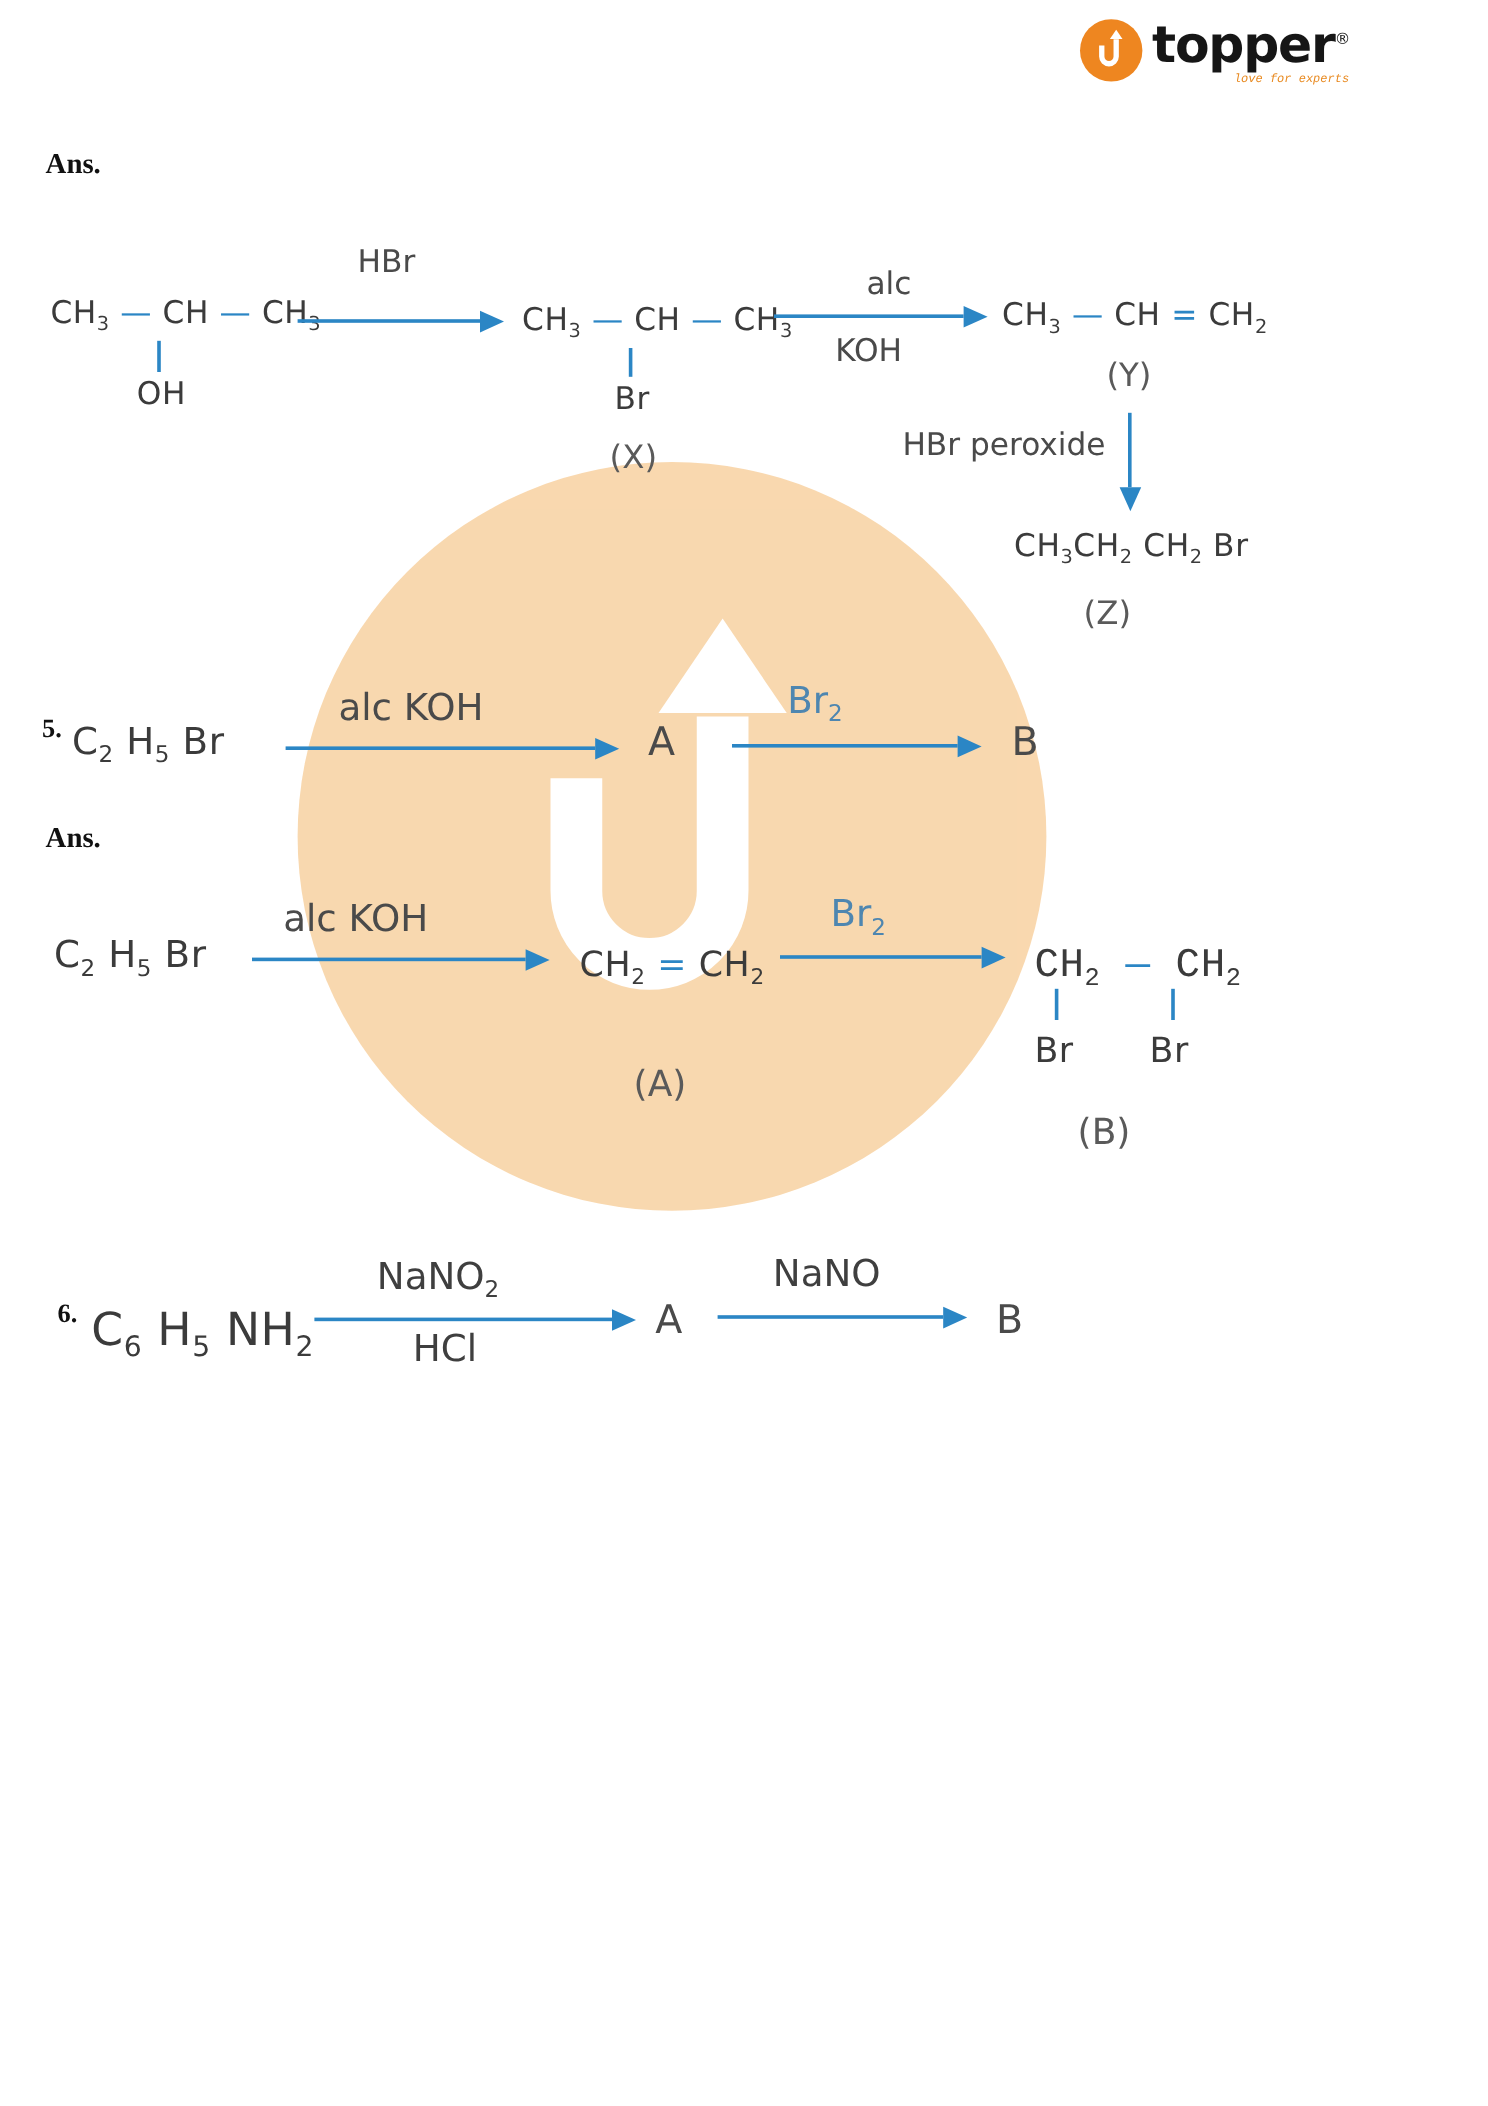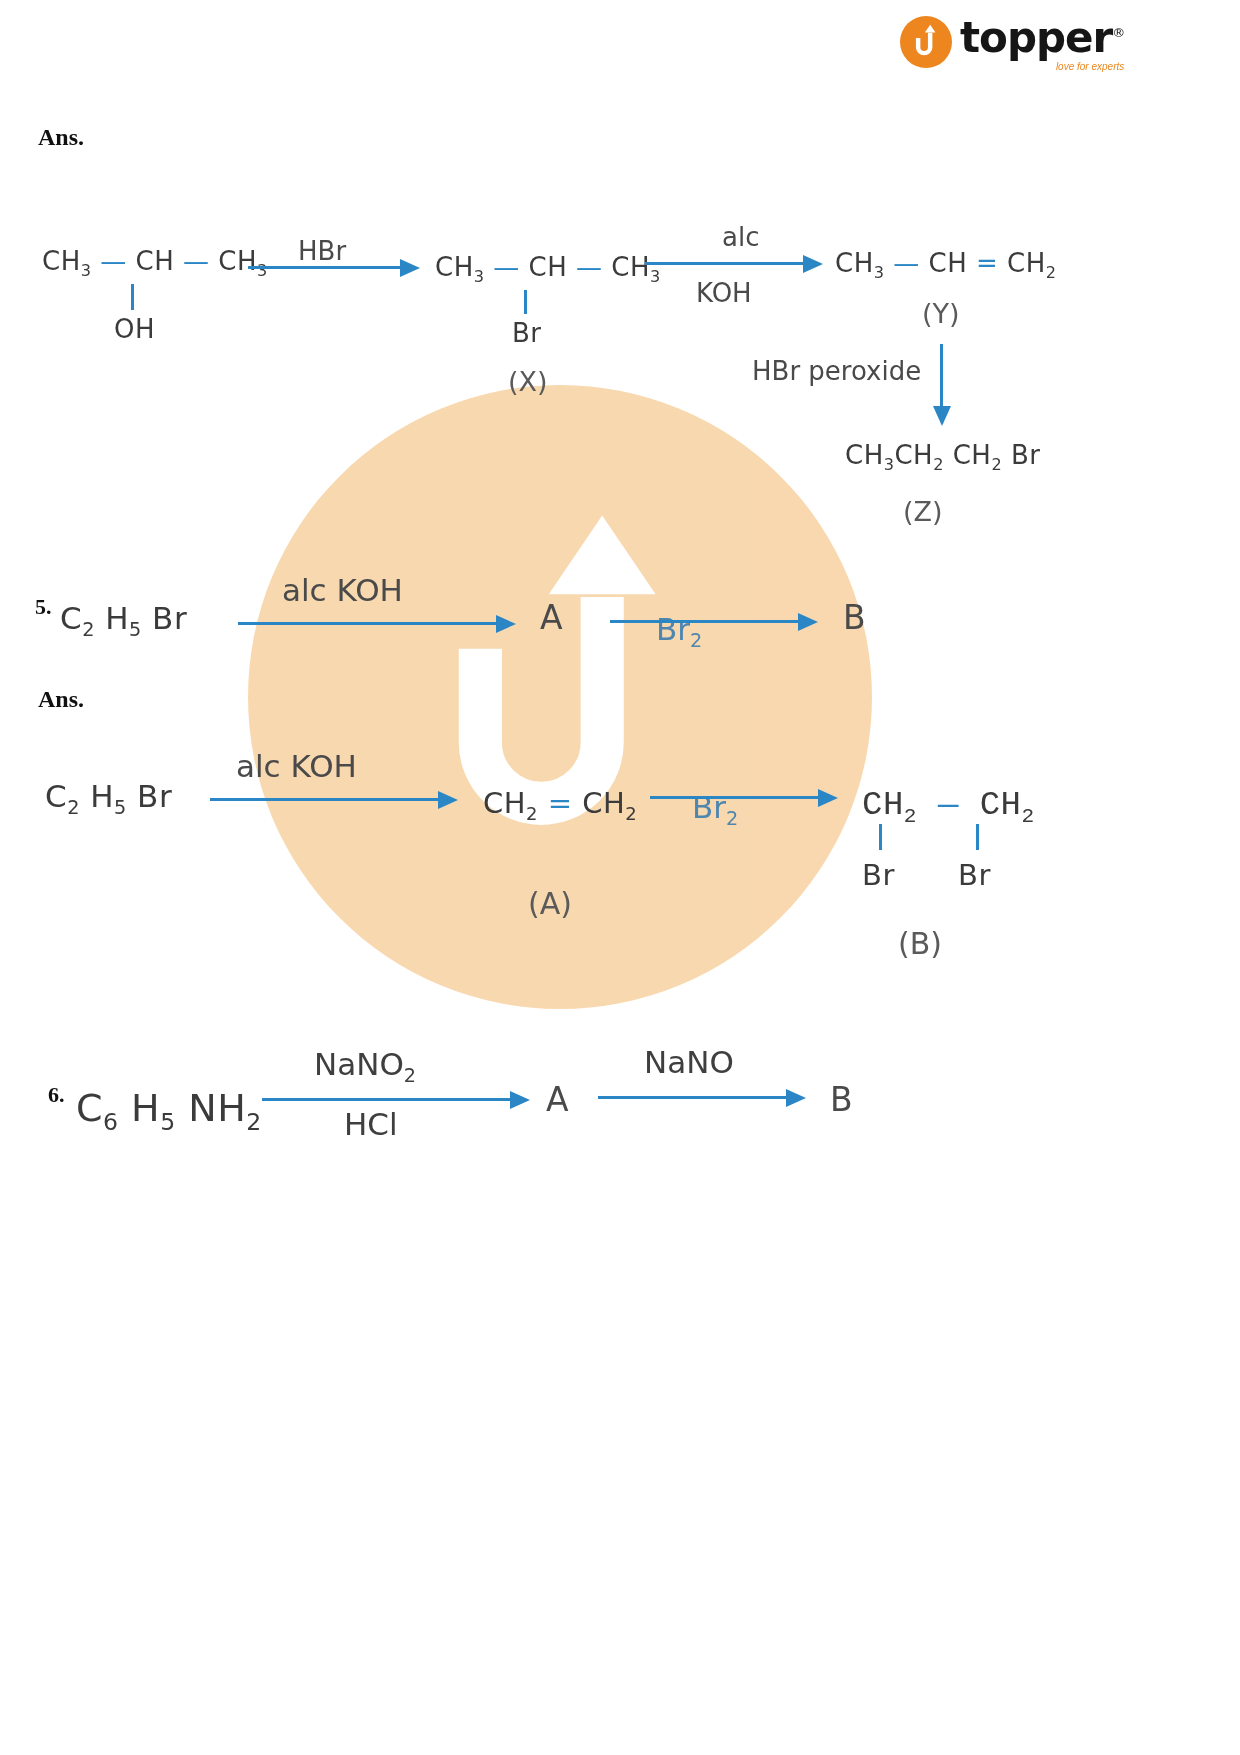--- a/index.html
+++ b/index.html
@@ -16,21 +16,21 @@
     border-radius:50%; background:#f8d3a4; opacity:0.88;
     display:flex; align-items:center; justify-content:center; z-index:0 !important;
   }
 
   
   .chem { position:absolute; color:#3b3b3b; font-size:26px; white-space:nowrap; letter-spacing:0.5px; }
   .chem .bond { color:#2b86c5; }
   sub { font-size:0.62em; }
 
   .reagent { position:absolute; color:#4a4a4a; font-size:26px; white-space:nowrap; }
-  .reagent-blue { color:#4e86b0;margin-top:45px; }
+  .reagent-blue { color:#4e86b0; }
 
   .plabel { position:absolute; color:#5a5a5a; font-size:27px; white-space:nowrap; }
   .letter { position:absolute; color:#4a4a4a; font-size:33px; }
 
   .ans { position:absolute; font-family:"Liberation Serif", serif; font-weight:700; font-size:24px; color:#111; }
   .qnum { position:absolute; font-family:"Liberation Serif", serif; font-weight:700; font-size:22px; color:#111; }
 
   
   .arrow { position:absolute; height:3px; background:#2b86c5; }
   .arrow::after {
@@ -47,21 +47,21 @@
   .vbond { position:absolute; width:2.5px; background:#2b86c5; }
 
   
   .logo { position:absolute; left:900px; top:16px; display:flex; align-items:flex-start; gap:8px; }
   .logo-icon {
     width:52px; height:52px; border-radius:50%; background:#ee8620;
     display:flex; align-items:center; justify-content:center; flex:0 0 auto;
   }
   .logo-text { font-weight:700; font-size:42px; color:#161616; line-height:1.05; letter-spacing:-1px; }
   .reg { font-size:13px; vertical-align:super; font-weight:400; }
-  .tagline { font-size:10px; color:#e8891f; font-style:italic; text-align:right; margin-top:1px; font-family:Liberation Sans, sans-serif; }
+  .tagline { font-size:10px; color:#e8891f; font-style:italic; text-align:right; margin-top:1px; font-family:Liberation Mono, monospace; }
 </style>
 </head>
 <body>
 
 <div class="page">
 
   <div class="watermark">
     <span>
       <svg viewBox="0 0 320 400" width="300" height="375" aria-hidden="true">
         <path d="M75,150 V250 a65,65 0 0 0 130,0 V95" fill="none" stroke="#ffffff" stroke-width="46"></path>
@@ -82,21 +82,21 @@
       <div class="tagline">love for experts</div>
     </div>
   </div>
 
   <div class="ans" style="left:38px; top:124px;">Ans.</div>
 
   <div class="chem" style="left:42px; top:246px;">CH<sub>3</sub> <span class="bond">—</span> CH <span class="bond">—</span> CH<sub>3</sub></div>
   <div class="vbond" style="left:131px; top:284px; height:26px;"></div>
   <div class="chem" style="left:114px; top:314px;">OH</div>
 
-  <div class="reagent" style="left:298px; top:236px;">HBr</div>
+  <div class="reagent" style="left:298px; top:204px;">HBr</div>
   <div class="arrow" style="left:248px; top:266px; width:152px;"></div>
 
   <div class="chem" style="left:435px; top:252px;">CH<sub>3</sub> <span class="bond">—</span> CH <span class="bond">—</span> CH<sub>3</sub></div>
   <div class="vbond" style="left:524px; top:290px; height:24px;"></div>
   <div class="chem" style="left:512px; top:318px;">Br</div>
   <div class="plabel" style="left:508px; top:366px;">(X)</div>
 
   <div class="reagent" style="left:702px; top:222px;margin-left:20px;">alc</div>
   <div class="arrow" style="left:645px; top:262px; width:158px;"></div>
   <div class="reagent" style="left:696px; top:278px;">KOH</div>

